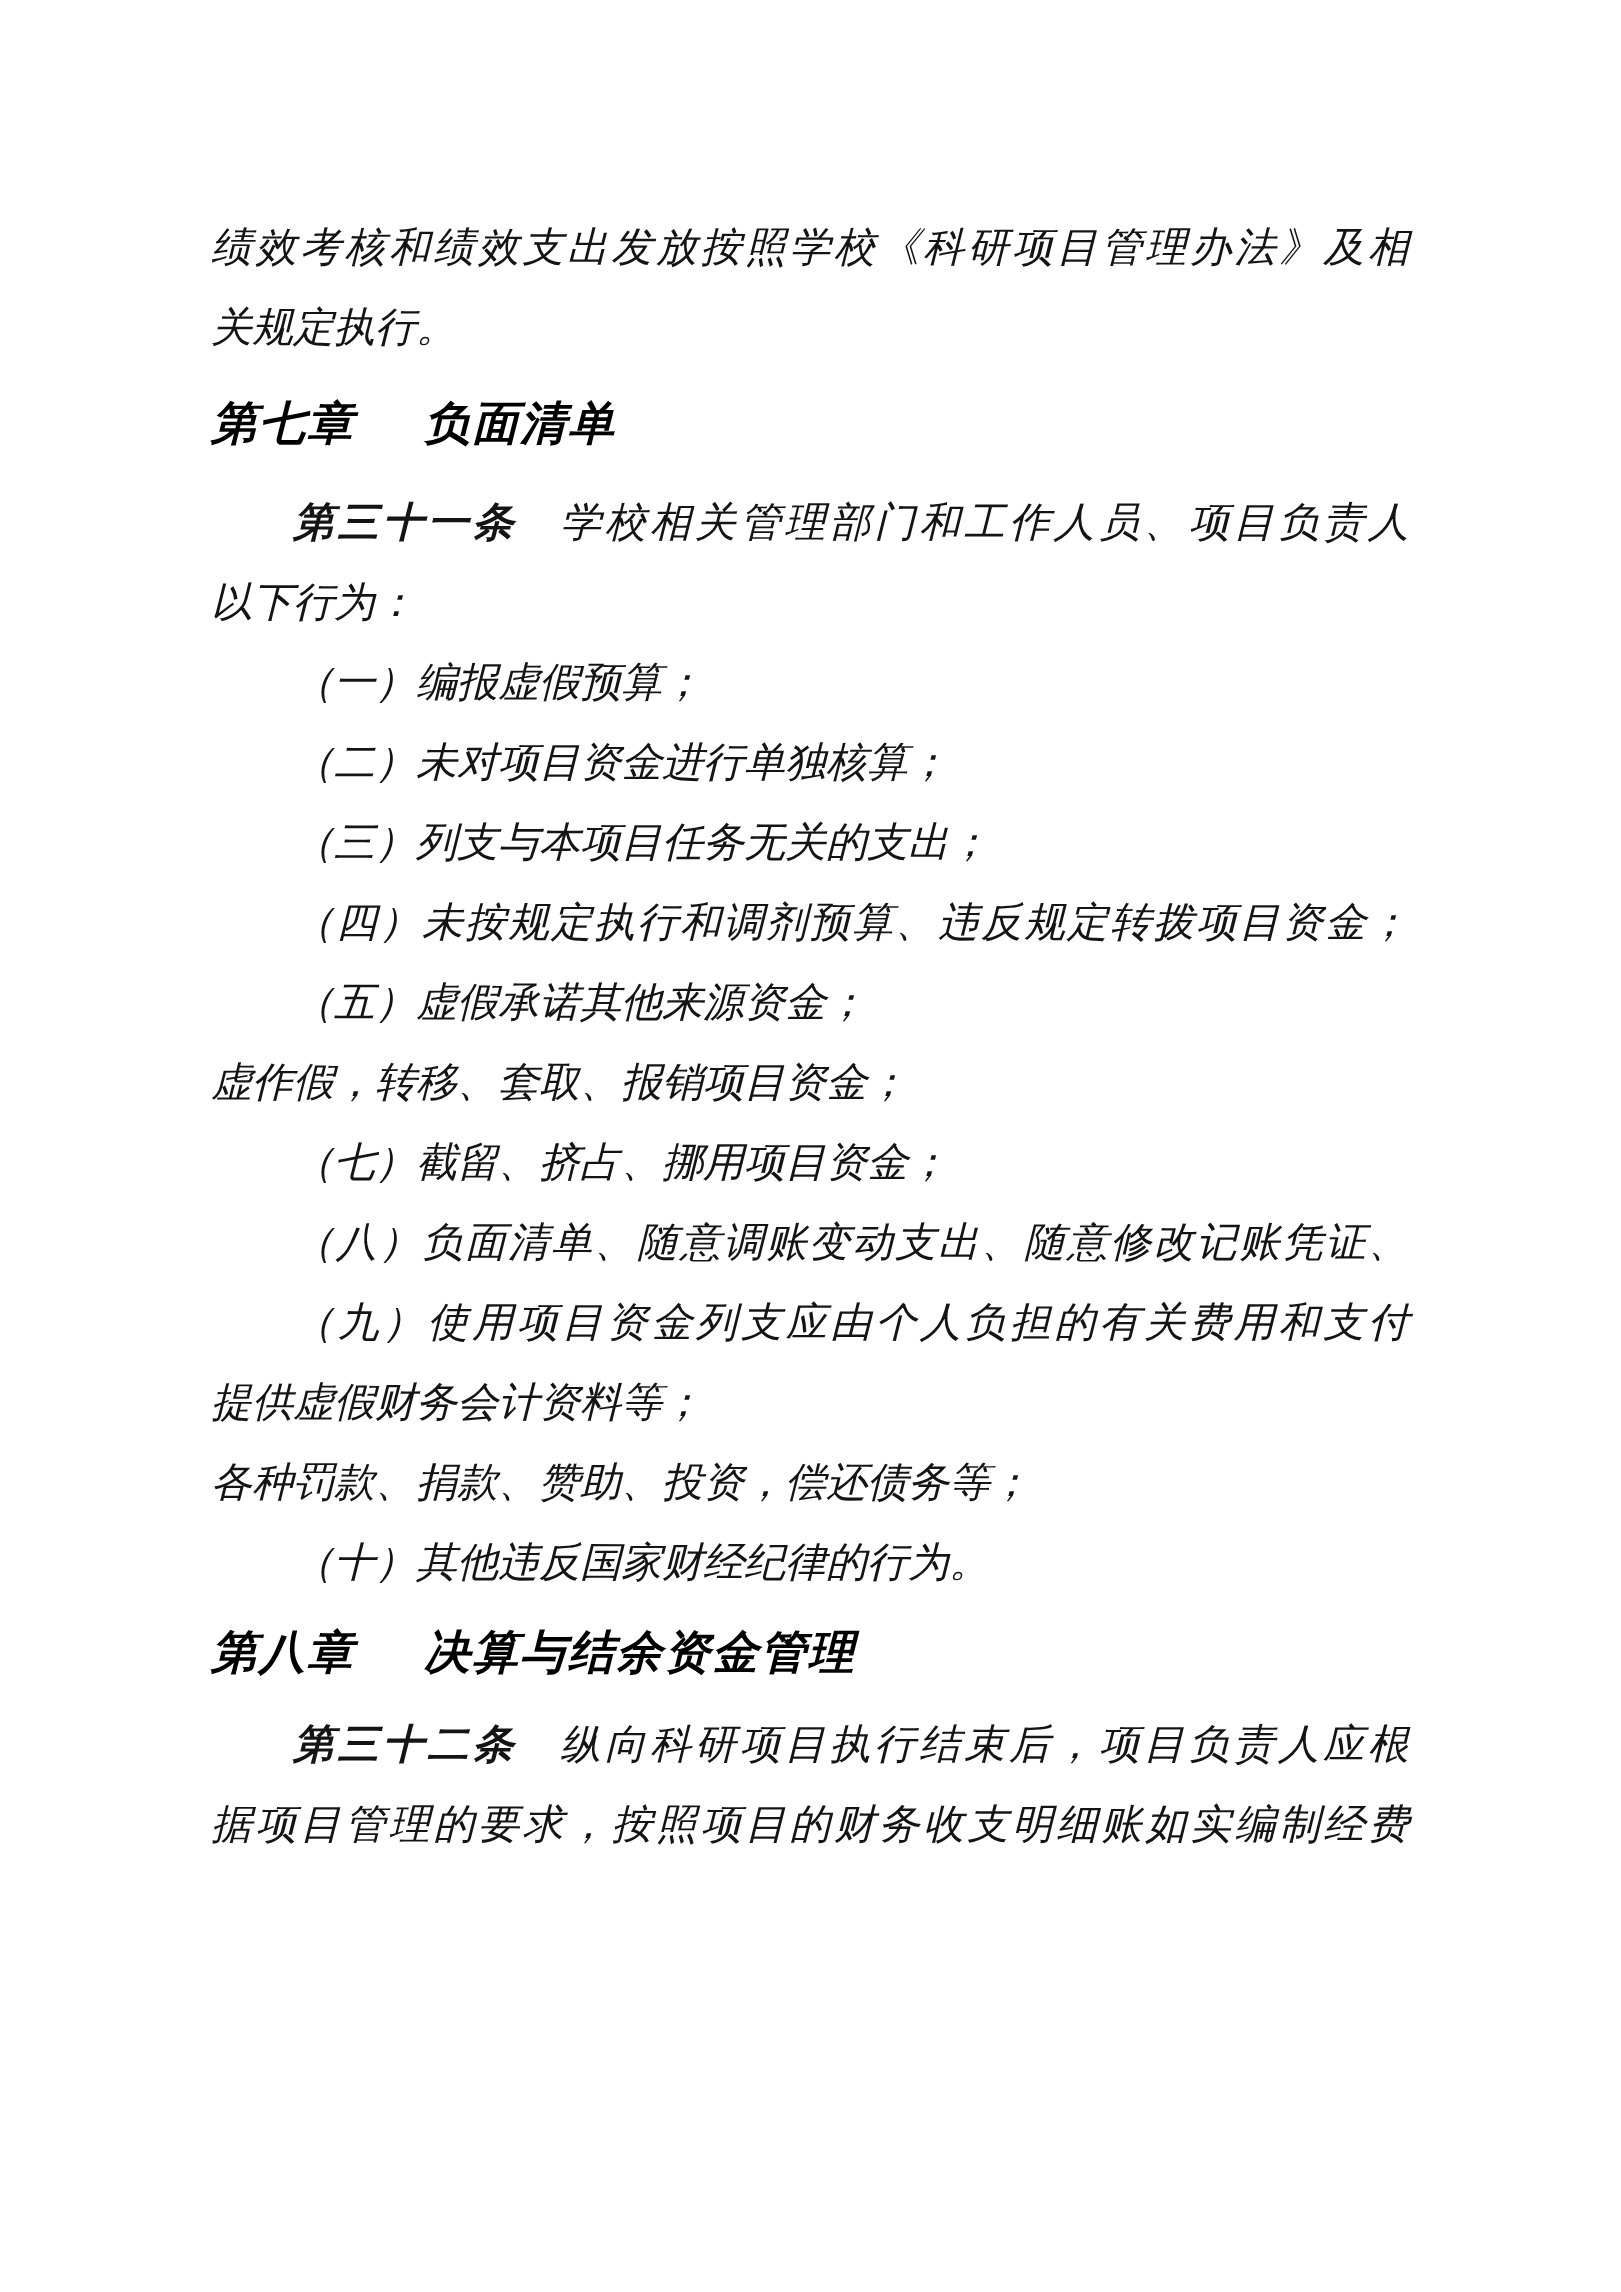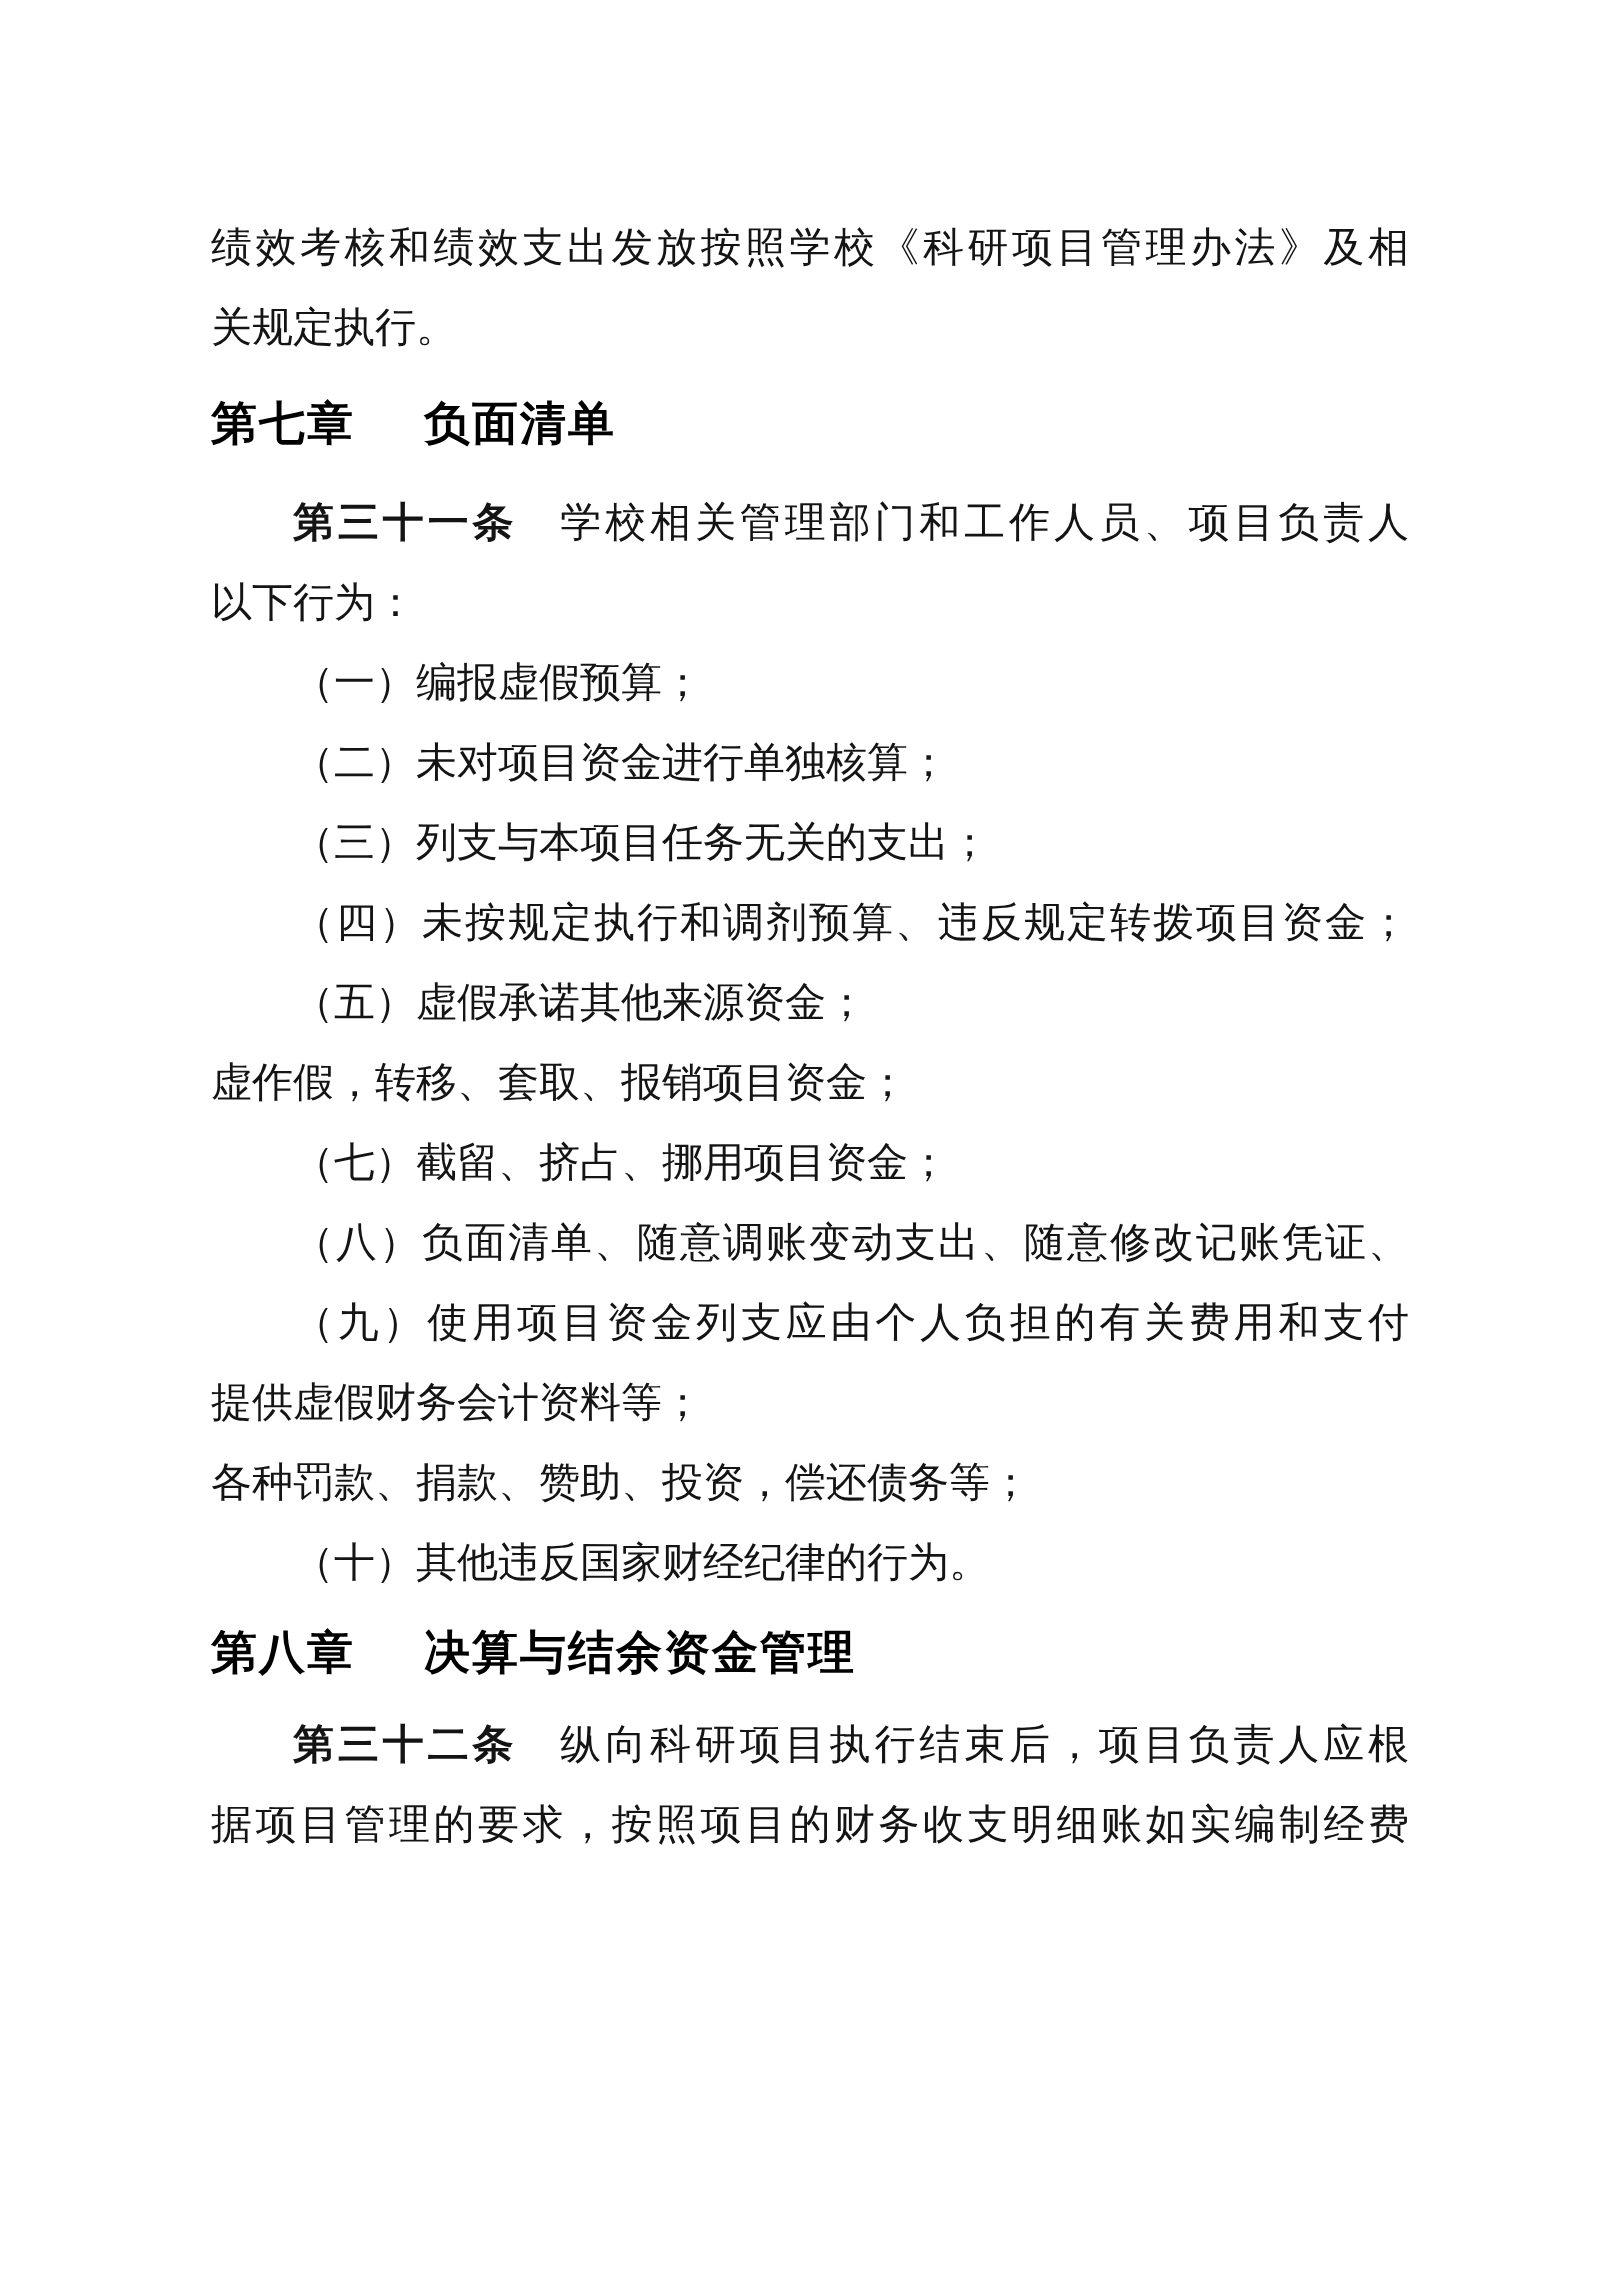--- a/index.html
+++ b/index.html
@@ -8,20 +8,21 @@
     background: #ffffff;
   }
   .page {
     position: relative;
     width: 1621px;
     height: 2082px;
     background: #ffffff;
     color: #141414;
     font-family: "Liberation Serif", "DejaVu Serif", serif;
     overflow: hidden;
+    font-style: italic;
   }
   .doc-body {
     position: absolute;
     left: 211px;
     top: 207px;
     width: 1198px;
   }
   .line {
     margin: 0;
     font-size: 41px;

